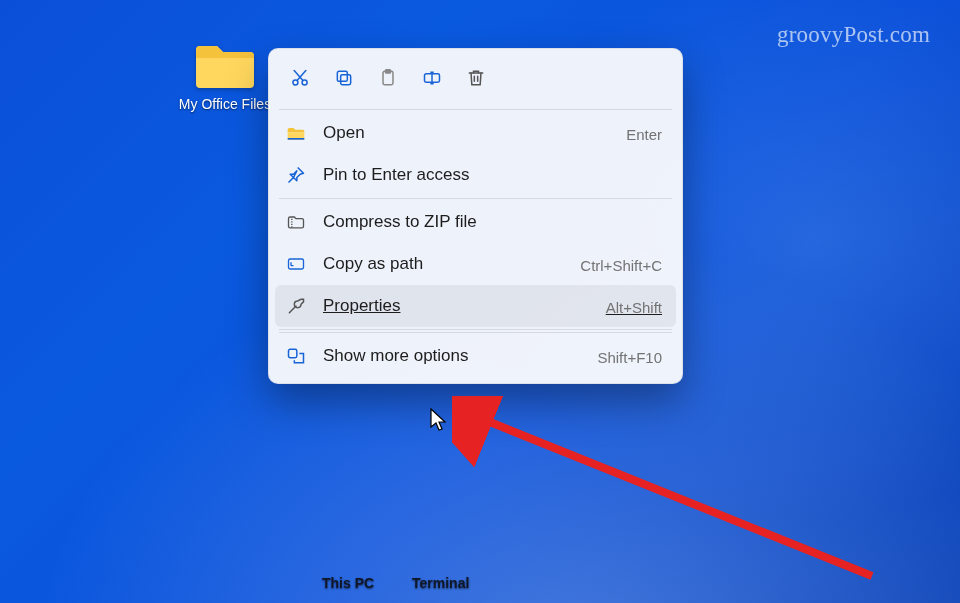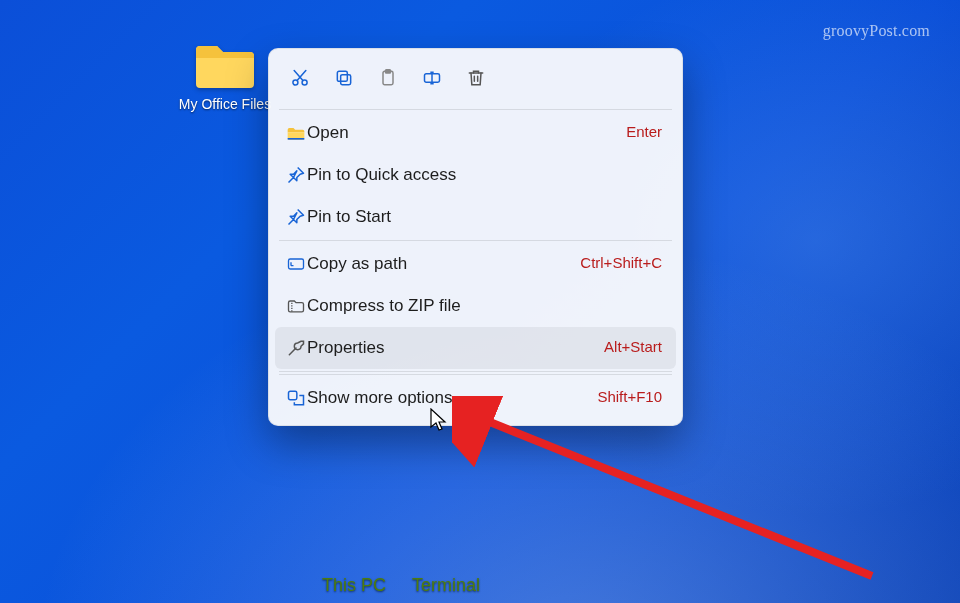--- a/index.html
+++ b/index.html
@@ -16,21 +16,21 @@
       linear-gradient(135deg, #0b4fd8 0%, #0a5ae0 30%, #0b50d9 60%, #083fb5 100%);
   }
 
   
   .watermark {
     position: absolute;
     top: 22px;
     right: 30px;
     color: rgba(255,255,255,0.65);
     font-family: Georgia, "Times New Roman", serif;
-    font-size: 16px;
+    font-size: 23px;
     letter-spacing: .2px;
     pointer-events: none;
   }
 
   
   .desktop-icon {
     position: absolute;
     left: 176px;
     top: 40px;
     width: 98px;
@@ -38,24 +38,25 @@
     color: #fff;
     font-size: 14px;
     line-height: 1.25;
     text-shadow: 0 1px 2px rgba(0,0,0,.6);
   }
   .desktop-icon svg { display:block; margin:0 auto 4px; filter: drop-shadow(0 2px 2px rgba(0,0,0,.25)); }
 
   
   .desktop-label {
     position: absolute;
-    color: #4d7c0f;
-    font-size: 18px;
+    color: #0f172a;
+    font-size: 14px;
     text-shadow: 0 1px 2px rgba(0,0,0,.6);
     top: 575px;
+    font-weight: bold;
   }
 
   
   .ctx {
     position: absolute;
     left: 268px;
     top: 48px;
     width: 415px;
     background: rgba(248,249,252,0.96);
     border: 1px solid rgba(0,0,0,.08);
@@ -71,31 +72,32 @@
   }
   .ctx-toolbar .tbtn {
     width: 38px; height: 38px;
     display: flex; align-items: center; justify-content: center;
     border-radius: 6px;
   }
 
   .sep { height:1px; background: rgba(0,0,0,.10); margin: 2px 4px; }
 
   .item {
-    display: flex; align-items: flex-start;
+    display: flex; align-items: flex-end;
+    gap: 16px;
     padding: 11px 14px 11px 10px;
     border-radius: 6px;
     font-size: 17px;
     color: #1d1d1d;
     position: relative;
   }
   .item .icon { width:22px; display:flex; align-items:center; justify-content:center; }
   .item .label { flex: 1; }
-  .item .shortcut { color: #b91c1c; font-size: 15px; }
-  .item.hover { background: rgba(0,0,0,.055); }
+  .item .shortcut { color: #737373; font-size: 15px; }
+  .item.hover { background: rgba(0,0,0,.055); text-decoration: underline; }
 
   
   .cursor {
     position: absolute;
     left: 430px;
     top: 408px;
     pointer-events: none;
   }
 
   
@@ -187,64 +189,56 @@
     <span class="label">Open</span>
     <span class="shortcut">Enter</span>
   </div>
 
   <div class="item">
     <span class="icon">
       <svg width="20" height="20" viewBox="0 0 24 24" fill="none" stroke="#1864d6" stroke-width="1.8" stroke-linejoin="round">
         <path d="M14 3 L21 10 L17 11 L13 15 L13 19 L9 15 L3 21 M9 15 L5 11 L9 11 L13 7 Z"></path>
       </svg>
     </span>
-    <span class="label">Pin to Quick access</span>
-  </div>
-
-  <div class="item">
-    <span class="icon">
-      <svg width="20" height="20" viewBox="0 0 24 24" fill="none" stroke="#1864d6" stroke-width="1.8" stroke-linejoin="round">
-        <path d="M14 3 L21 10 L17 11 L13 15 L13 19 L9 15 L3 21 M9 15 L5 11 L9 11 L13 7 Z"></path>
-      </svg>
-    </span>
-    <span class="label">Pin to Start</span>
-  </div>
-
-  <div class="sep"></div>
+    <span class="label">Pin to Enter access</span>
+  </div>
+
+
+  <div class="sep"></div>
+
+  <div class="item">
+    <span class="icon">
+      <svg width="20" height="20" viewBox="0 0 24 24" fill="none" stroke="#555" stroke-width="1.6">
+        <path d="M3 8 Q3 6 5 6 H10 L12 8 H19 Q21 8 21 10 V17 Q21 19 19 19 H5 Q3 19 3 17 Z"></path>
+        <path d="M7 8 V19" stroke-dasharray="1.5 1.5"></path>
+      </svg>
+    </span>
+    <span class="label">Compress to ZIP file</span>
+  </div>
 
   <div class="item">
     <span class="icon">
       <svg width="20" height="20" viewBox="0 0 24 24" fill="none" stroke="#1864d6" stroke-width="1.6">
         <rect x="3" y="6" width="18" height="12" rx="2"></rect>
         <path d="M6 10 V14 M6 14 H9"></path>
       </svg>
     </span>
     <span class="label">Copy as path</span>
     <span class="shortcut">Ctrl+Shift+C</span>
   </div>
 
-  <div class="item">
-    <span class="icon">
-      <svg width="20" height="20" viewBox="0 0 24 24" fill="none" stroke="#555" stroke-width="1.6">
-        <path d="M3 8 Q3 6 5 6 H10 L12 8 H19 Q21 8 21 10 V17 Q21 19 19 19 H5 Q3 19 3 17 Z"></path>
-        <path d="M7 8 V19" stroke-dasharray="1.5 1.5"></path>
-      </svg>
-    </span>
-    <span class="label">Compress to ZIP file</span>
-  </div>
-
   <div class="item hover">
     <span class="icon">
       <svg width="20" height="20" viewBox="0 0 24 24" fill="none" stroke="#555" stroke-width="1.8" stroke-linecap="round">
         <path d="M14 6 a4 4 0 1 0 4 4 L21 7 V4 H18 Z"></path>
         <path d="M12 12 L4 20"></path>
       </svg>
     </span>
     <span class="label">Properties</span>
-    <span class="shortcut">Alt+Start</span>
+    <span class="shortcut">Alt+Shift</span>
   </div>
 
   <div class="sep"></div>
 
 
   <div class="sep"></div>
 
   <div class="item">
     <span class="icon">
       <svg width="20" height="20" viewBox="0 0 24 24" fill="none" stroke="#1864d6" stroke-width="1.8">

